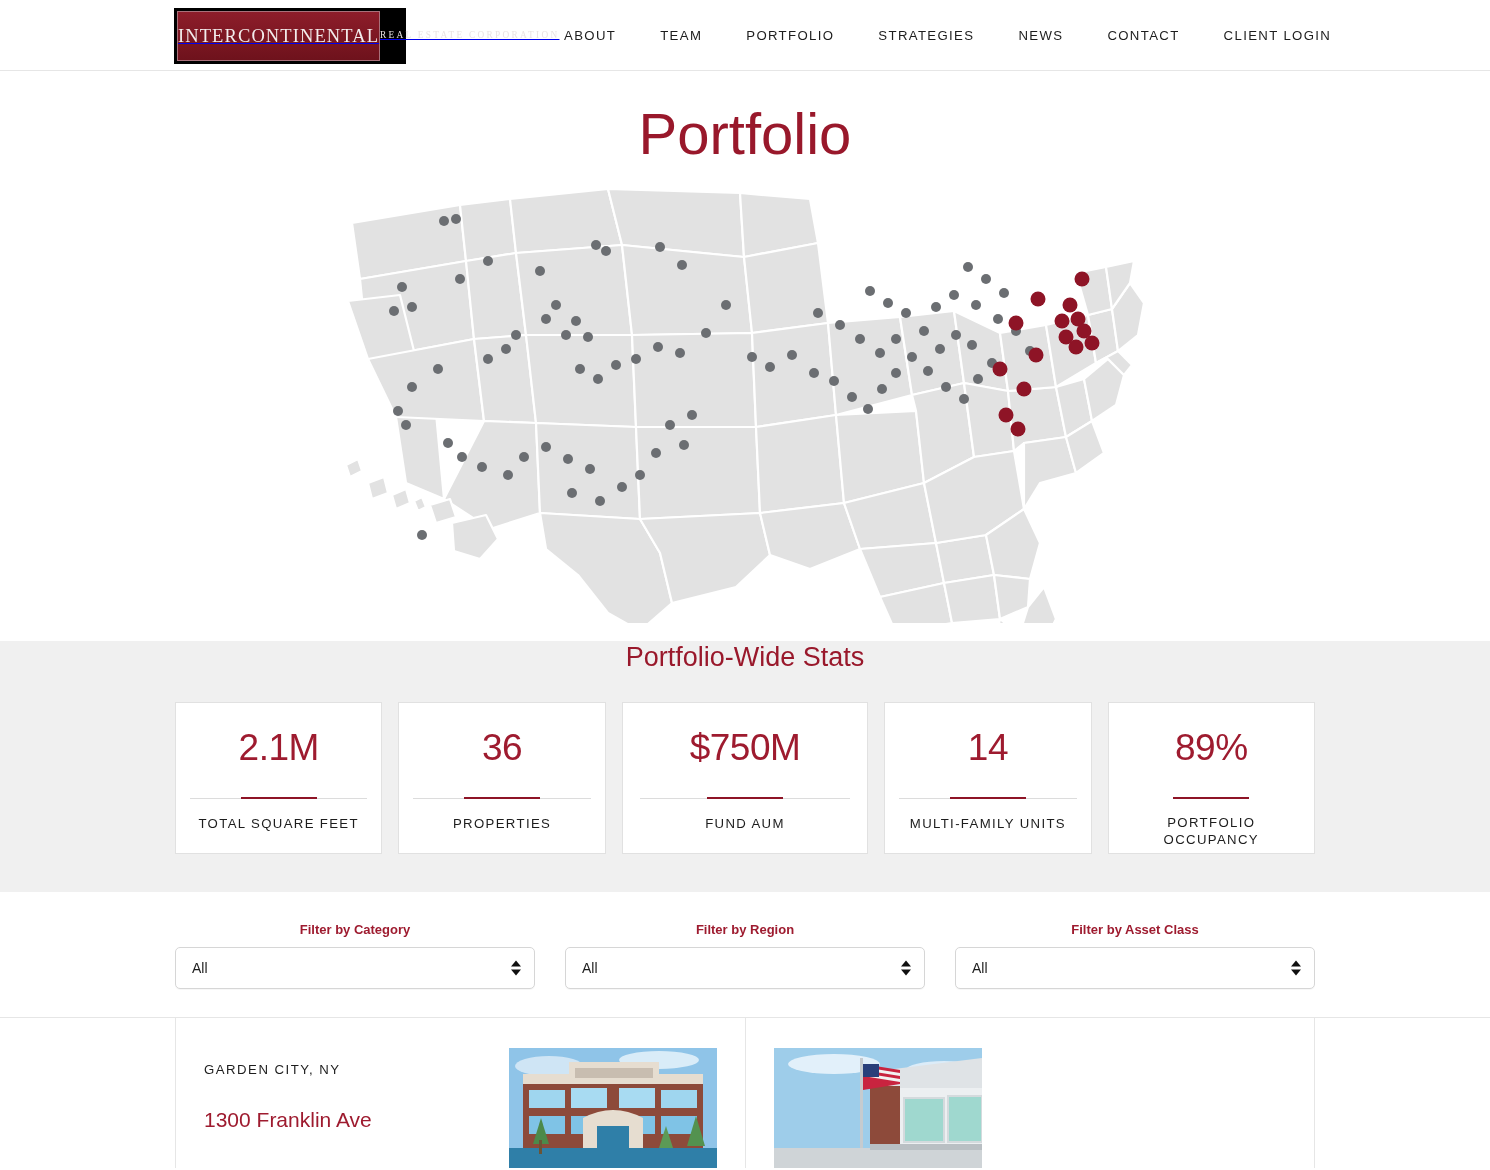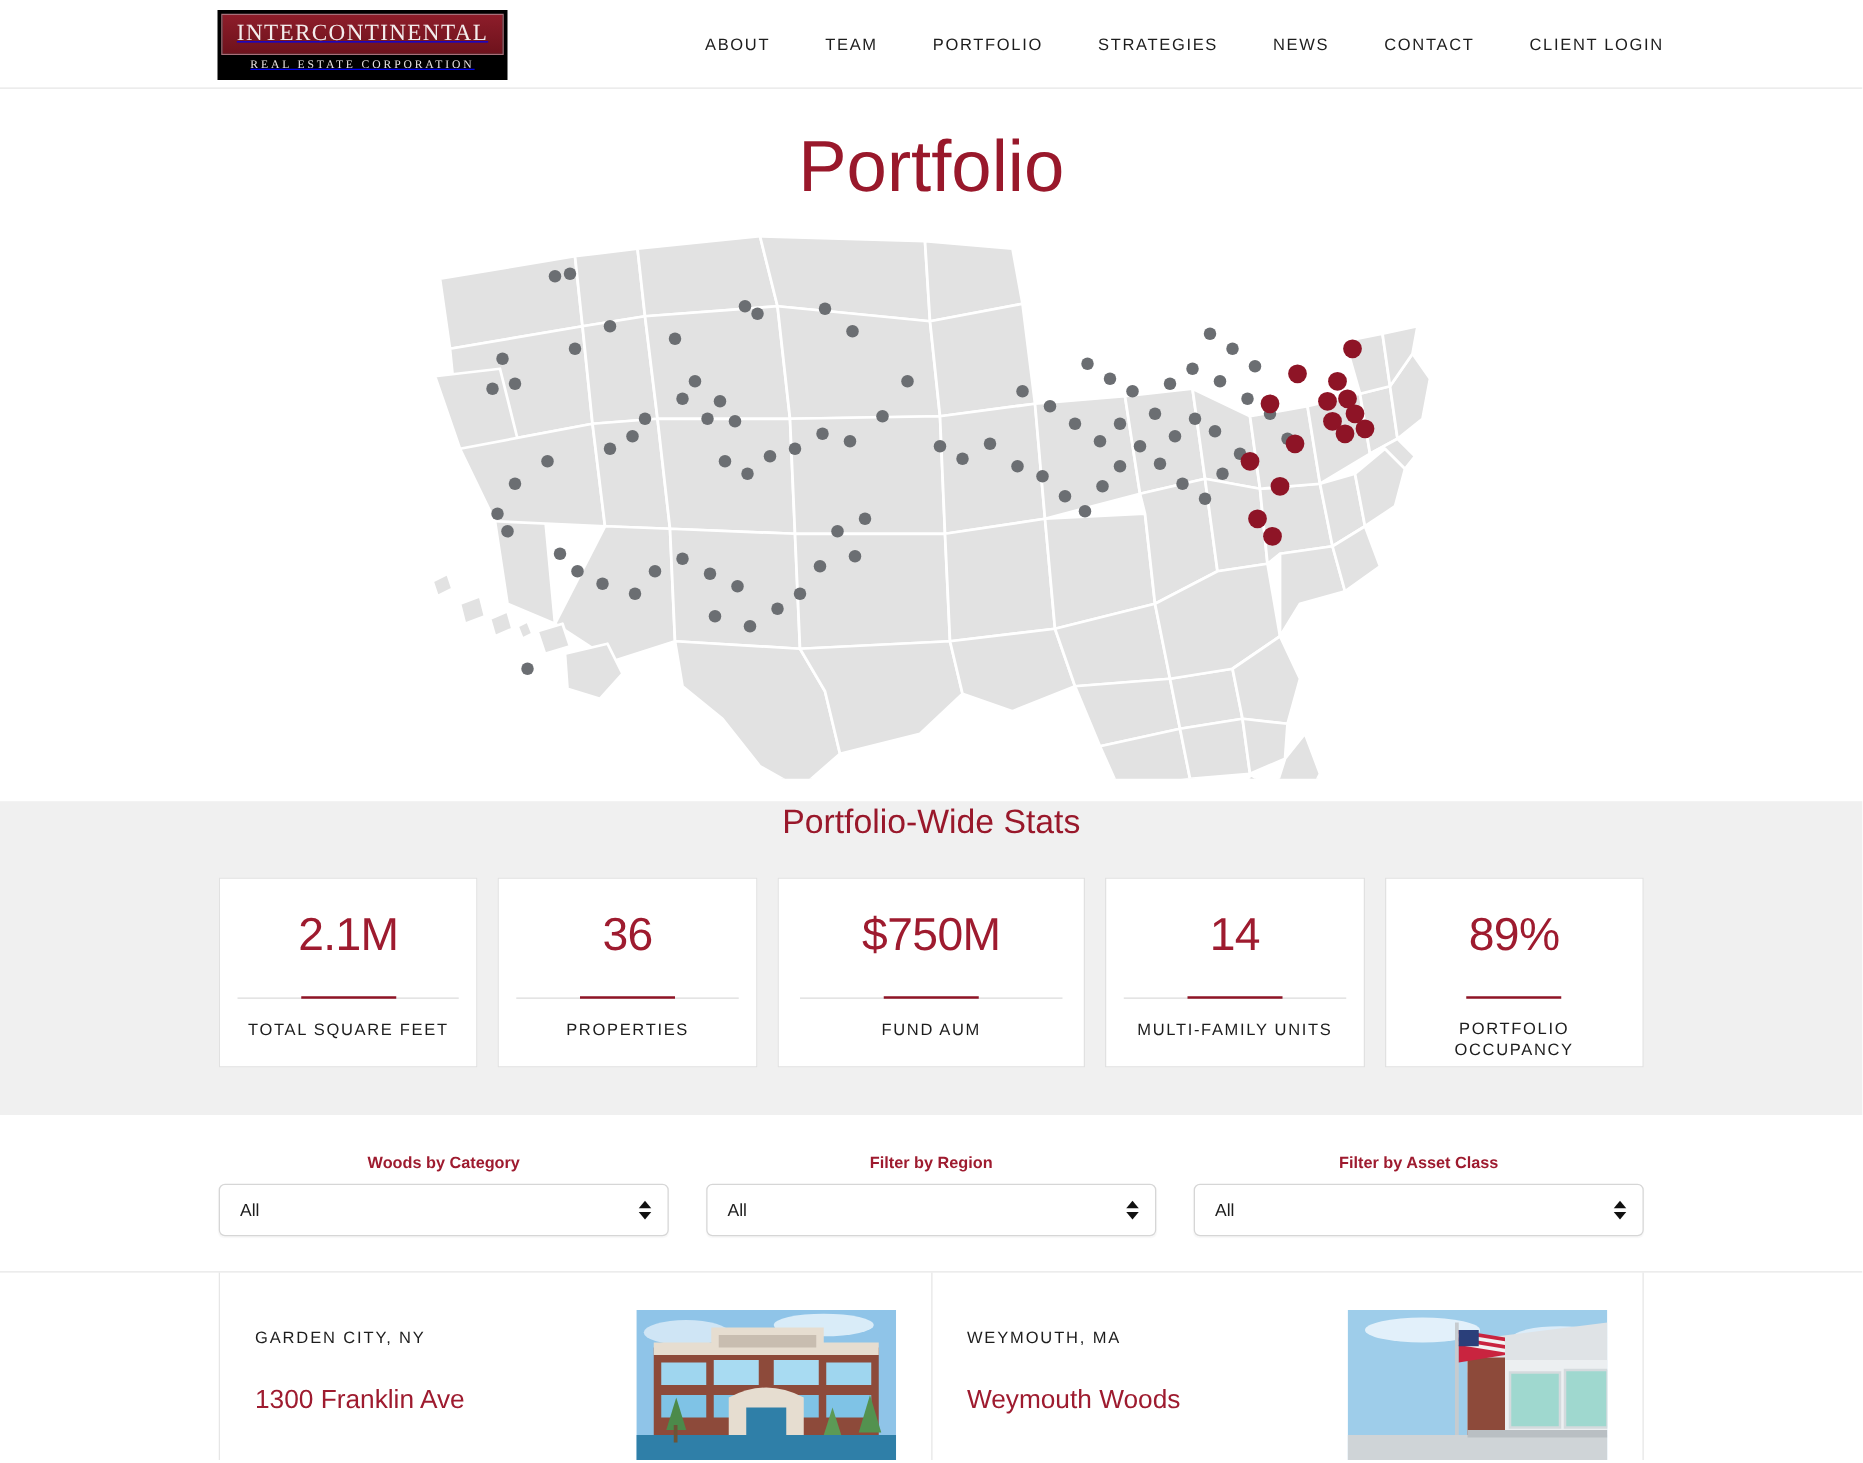--- a/index.html
+++ b/index.html
@@ -25,21 +25,21 @@
   }
   .logo {
     position: absolute;
     left: 174px;
     top: 8px;
     width: 232px;
     height: 56px;
     background: #000000;
     padding: 3px;
     display: flex;
-    flex-direction: column;
+    flex-direction: row;
   }
   .logo-top {
     background: #7e1722;
     background: linear-gradient(180deg, #8d1d2a 0%, #6e121c 100%);
     flex: 0 0 33px;
     display: flex;
     align-items: center;
     justify-content: center;
     border: 1px solid #a8707a;
   }
@@ -523,21 +523,21 @@
       <div class="stat-label">PORTFOLIO OCCUPANCY</div>
     </div>
 
   </div>
 </section>
 
 <section class="filters">
   <div class="filters-row">
 
     <div class="filter-group">
-      <div class="filter-label">Woods by Category</div>
+      <div class="filter-label">Filter by Category</div>
       <div class="select-shell">
         <span class="select-value">All</span>
         <span class="select-arrows">
           <span class="arrow-up"></span>
             <span class="arrow-down"></span>
         </span>
       </div>
     </div>
 
     <div class="filter-group">
@@ -596,24 +596,20 @@
         <rect x="0" y="100" width="208" height="20" fill="#2f7fa8"></rect>
         <path d="M24 96 l8 -26 l8 26 Z" fill="#4c8a4a"></path>
         <rect x="30" y="92" width="3" height="14" fill="#6b5436"></rect>
         <path d="M178 98 l9 -30 l9 30 Z" fill="#53924f"></path>
         <path d="M150 100 l7 -22 l7 22 Z" fill="#5c9a56"></path>
       </svg>
     </div>
   </article>
 
   <article class="property-card">
-    <div class="card-text">
-      <div class="card-location">WEYMOUTH, MA</div>
-      <div class="card-title">Weymouth Woods</div>
-    </div>
     <div class="card-thumb">
       <svg width="208" height="120" viewBox="0 0 208 120">
         <rect x="0" y="0" width="208" height="120" fill="#9ecdea"></rect>
         <ellipse cx="60" cy="16" rx="46" ry="10" fill="#e2f0fa"></ellipse>
         <ellipse cx="170" cy="22" rx="38" ry="9" fill="#dcecf8"></ellipse>
         <path d="M96 24 L208 10 L208 46 L96 50 Z" fill="#dfe3e6"></path>
         <rect x="96" y="40" width="112" height="60" fill="#eceff1"></rect>
         <rect x="96" y="38" width="30" height="62" fill="#8d4a3a"></rect>
         <rect x="130" y="50" width="40" height="44" fill="#9fd8cf"></rect>
         <rect x="174" y="48" width="34" height="46" fill="#9fd8cf"></rect>

